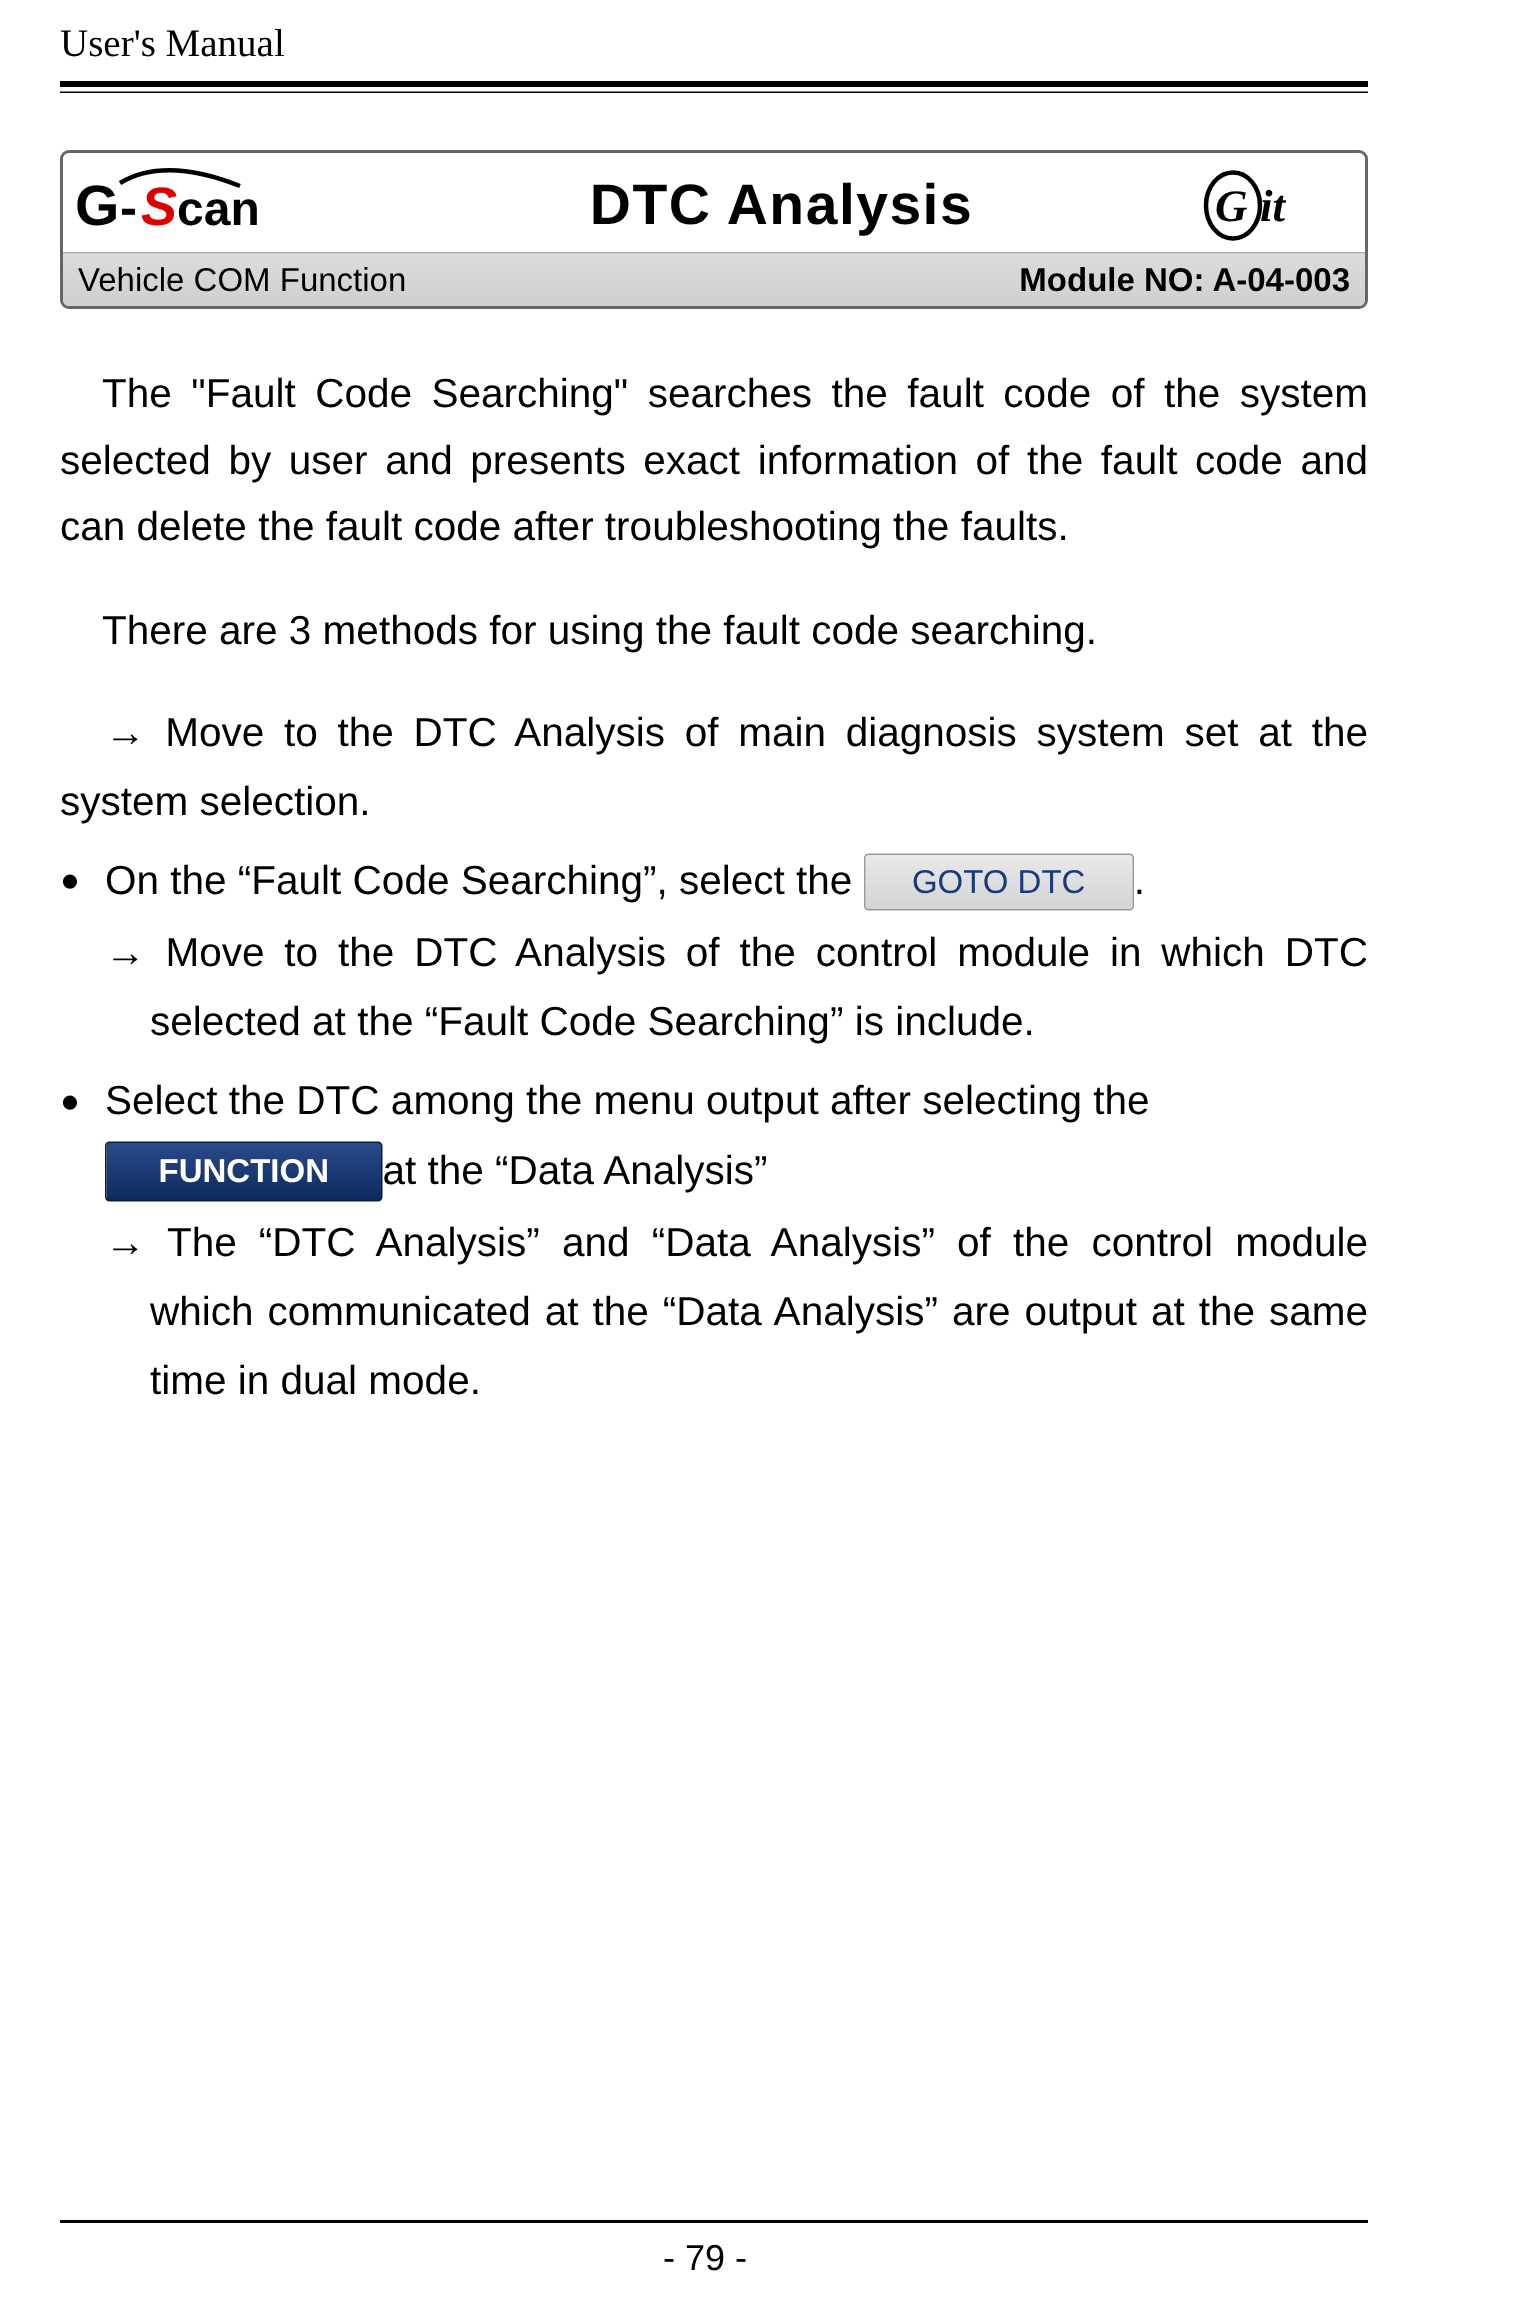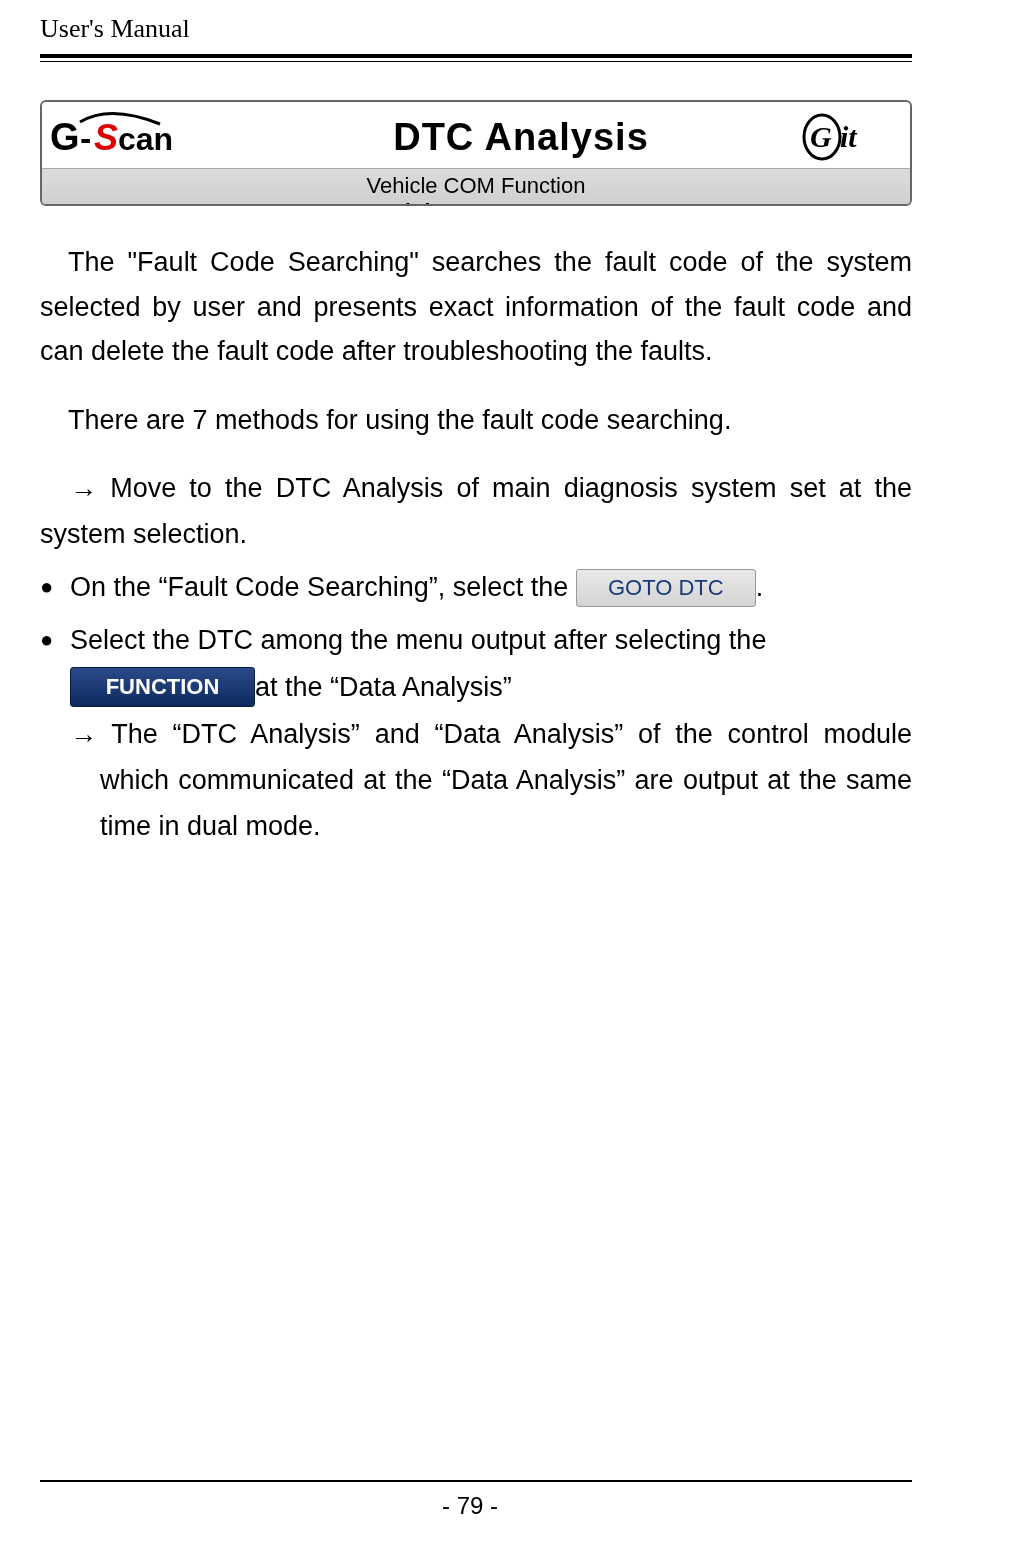--- a/index.html
+++ b/index.html
@@ -4,21 +4,21 @@
 <style>
   * { margin: 0; padding: 0; box-sizing: border-box; }
   html, body { width: 1020px; height: 1546px; background: #fff; font-family: "Helvetica Neue", Arial, sans-serif; color: #000; }
   .page { width: 952px; height: 1546px; position: relative; padding: 0 40px; }
   .header-run { font-family: "Times New Roman", serif; font-size: 26px; padding-top: 14px; padding-bottom: 10px; }
   .header-rule { height: 4px; background: #000; position: relative; }
   .header-rule::after { content: ""; position: absolute; left: 0; right: 0; bottom: -4px; height: 1px; background: #000; }
   .panel { margin-top: 42px; border: 2px solid #666; border-radius: 6px; overflow: hidden; box-shadow: 0 1px 0 #999 inset; }
   .panel-top { display: flex; align-items: center; justify-content: space-between; padding: 4px 8px 0 8px; height: 66px; background: #fff; }
   .panel-title { flex: 1; text-align: center; font-size: 38px; font-weight: 700; letter-spacing: 1px; }
-  .panel-bottom { display: flex; justify-content: space-between; align-items: center; background: linear-gradient(#dcdcdc,#cfcfcf); border-top: 1px solid #aaa; height: 36px; padding: 4px 10px; font-size: 22px; flex-direction: column; }
+  .panel-bottom { display: flex; justify-content: space-between; align-items: center; background: linear-gradient(#dcdcdc,#cfcfcf); border-top: 1px solid #aaa; height: 36px; padding: 4px 10px; font-size: 22px; }
   .panel-bottom .right { font-weight: 600; }
   .logo-left, .logo-right { display: inline-flex; align-items: center; }
   .body-text { font-size: 27px; line-height: 1.65; margin-top: 34px; text-align: justify; }
   .para { margin-bottom: 24px; text-indent: 28px; }
   .bullets { list-style: none; padding: 0; margin: 10px 0 0 0; }
   .bullets li { font-size: 27px; line-height: 1.7; text-align: justify; margin-bottom: 2px; }
   .lead::before { content: "\25CF"; font-size: 22px; display: inline-block; width: 30px; text-align: left; vertical-align: 1px; }
   .arrow-line { padding-left: 30px; }
   .inl { display: inline-block; vertical-align: middle; }
   .btn-dtc { display: inline-block; vertical-align: middle; width: 302px; height: 44px; background: linear-gradient(#2a4a8a,#0d2a5e); border: 1px solid #0a1e40; color: #fff; font-size: 22px; font-weight: 600; line-height: 42px; text-align: center; border-radius: 2px; }
@@ -57,30 +57,31 @@
       </span>
     </div>
     <div class="panel-bottom">
       <span>Vehicle COM Function</span>
       <span class="right">Module NO: A-04-003</span>
     </div>
   </div>
 
   <div class="body-text">
     <p class="para">The "Fault Code Searching" searches the fault code of the system selected by user and presents exact information of the fault code and can delete the fault code after troubleshooting the faults.</p>
-    <p class="para">There are 7 methods for using the fault code searching.</p>
+    <p class="para">There are 3 methods for using the fault code searching.</p>
 
     <ul class="bullets">
 
       <li class="arrow-line" style="padding-left:0; text-indent:30px;">→ Move to the DTC Analysis of main diagnosis system set at the system selection.</li>
 
       <li style="margin-top:6px;">
         <span class="lead"></span><span class="inl">On the “Fault Code Searching”, select the </span>
         <span class="btn-goto">GOTO DTC</span><span class="inl">.</span>
       </li>
+      <li class="arrow-line" style="padding-left:60px; text-indent:-30px;">→ Move to the DTC Analysis of the control module in which DTC selected at the “Fault Code Searching” is include.</li>
 
       <li style="margin-top:6px;">
         <span class="lead"></span><span class="inl justify-line" style="display:inline">Select the DTC among the menu output after selecting the </span>
         <br>
         <span style="display:inline-block; width:30px;"></span><span class="btn-func">FUNCTION</span><span class="inl"> at the “Data Analysis”</span>
       </li>
       <li class="arrow-line" style="padding-left:60px; text-indent:-30px;">→ The “DTC Analysis” and “Data Analysis” of the control module which communicated at the “Data Analysis” are output at the same time in dual mode.</li>
 
     </ul>
   </div>

